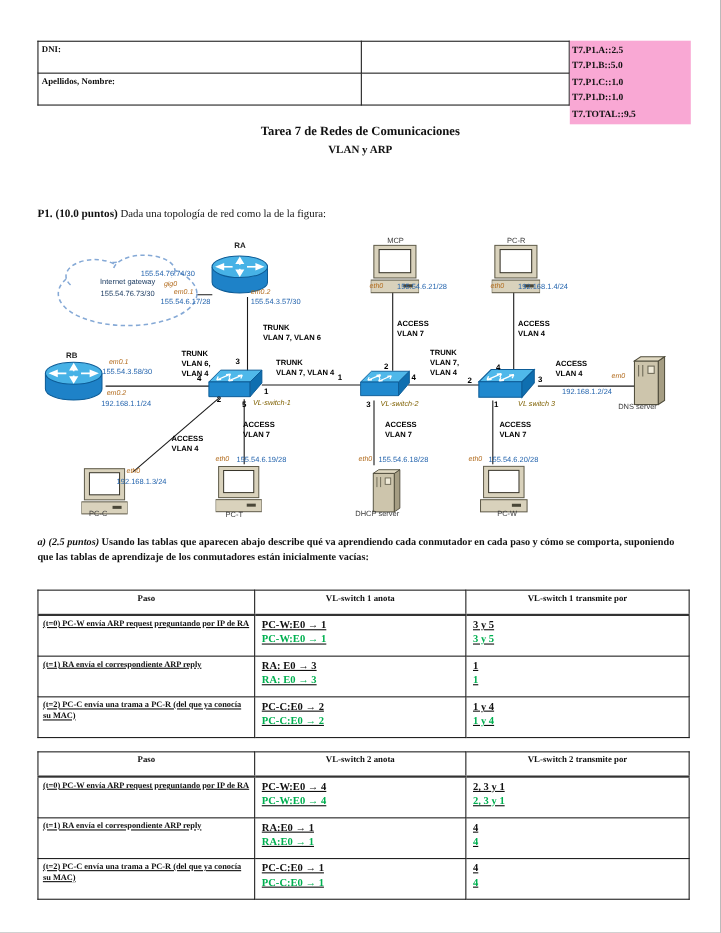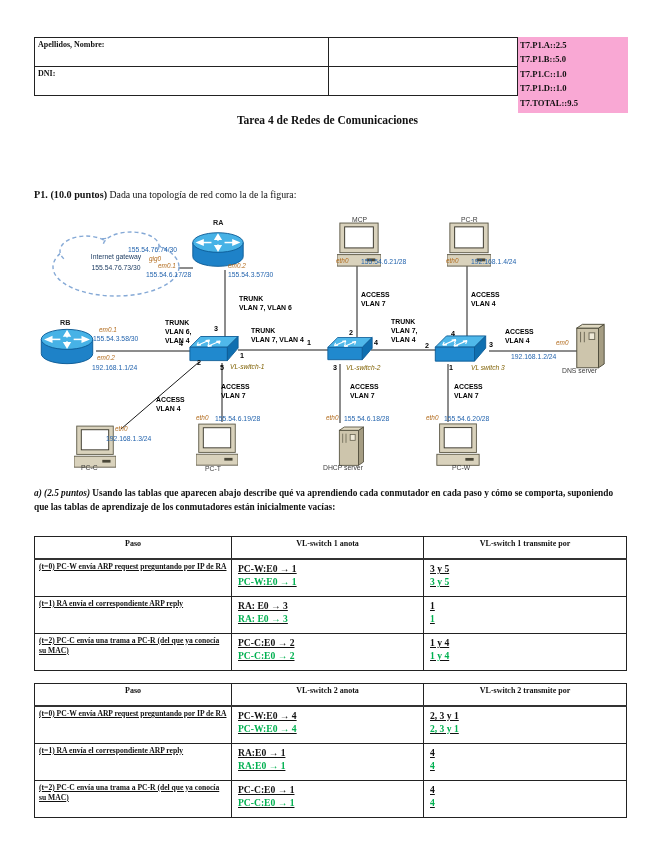--- a/index.html
+++ b/index.html
@@ -47,40 +47,41 @@
   .vgreen{font-size:9.6px;font-weight:bold;color:#00B050;line-height:13px;}
 </style>
 </head>
 <body>
 
 <div class="page">
 
   <table class="id-table">
     <tbody>
         <tr>
-      <td class="id-col1">Apellidos, Nombre:</td>
+      <td class="id-col1">DNI:</td>
       <td class="id-col2"></td>
     </tr>
     <tr>
-      <td class="id-col1">DNI:</td>
+      <td class="id-col1">Apellidos, Nombre:</td>
       <td class="id-col2"></td>
     </tr>
   </tbody>
     </table>
 
   <div class="grade-box" style="background:#f9a8d4;">
     <div class="grade-line">T7.P1.A::2.5</div>
     <div class="grade-line">T7.P1.B::5.0</div>
     <div class="grade-line">T7.P1.C::1.0</div>
     <div class="grade-line">T7.P1.D::1.0</div>
     <div class="grade-line">T7.TOTAL::9.5</div>
   </div>
 
   <div class="title-block">
-    <div class="t1">Tarea 4 de Redes de Comunicaciones</div>
+    <div class="t1">Tarea 7 de Redes de Comunicaciones</div>
+    <div class="t2">VLAN y ARP</div>
   </div>
 
   <div class="p1-line">
     <b>P1. (10.0 puntos)</b><span> Dada una topología de red como la de la figura:</span>
   </div>
 
   <div class="diagram">
 
     <svg class="linksvg" width="655" height="266">
       <g stroke="#1a1a1a" stroke-width="1">

